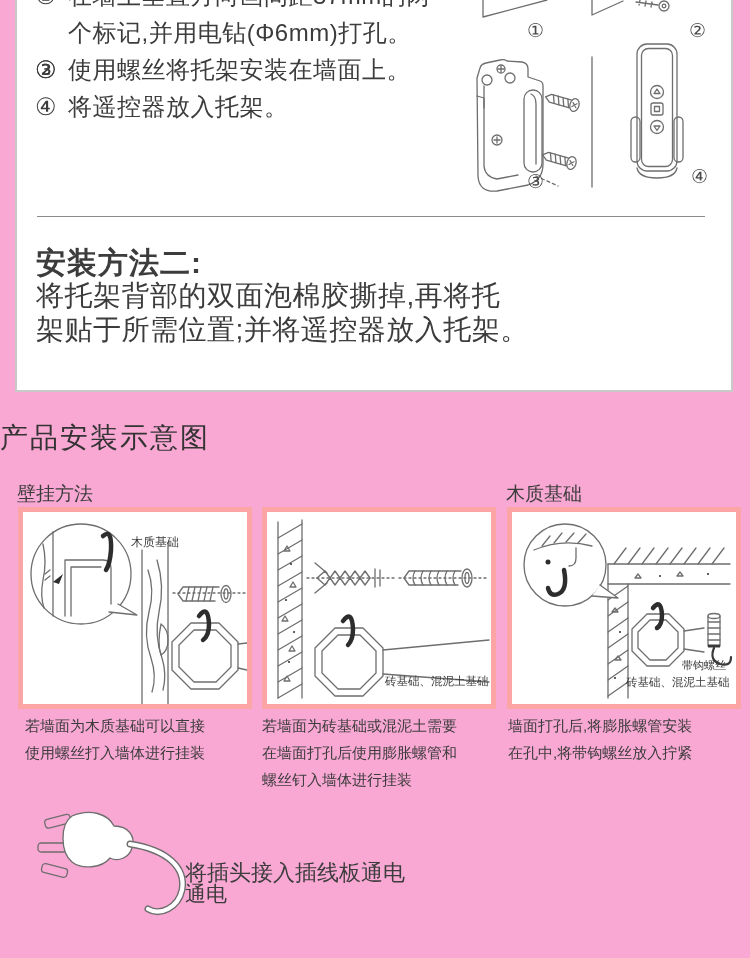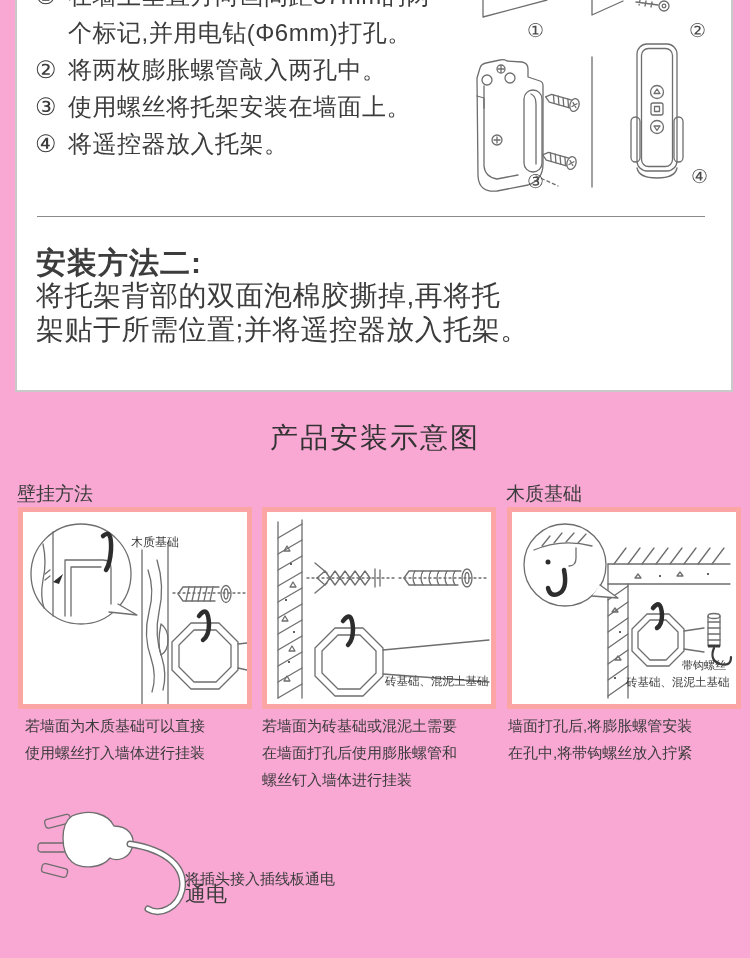--- a/index.html
+++ b/index.html
@@ -14,30 +14,30 @@
   .method-box{left:15px;top:-22px;width:714px;height:410px;border:2px solid #c9c9c9;background:#fff;}
   .steps{left:35px;top:-23px;width:450px;font-size:24px;line-height:37px;letter-spacing:0.5px;}
   .step{position:relative;padding-left:33px;}
   .step-num{position:absolute;left:0;top:0;}
   .sep-line{left:37px;top:216px;width:668px;height:1px;background:#8a8a8a;}
   .m2-title{left:36px;top:243px;font-size:30px;font-weight:bold;letter-spacing:1px;}
   .m2-body{left:36px;top:279px;width:660px;font-size:28px;line-height:34px;letter-spacing:0.5px;}
   .fig-label{font-size:19px;color:#4a4a4a;}
 
   
-  .d-title{left:0;top:419px;width:750px;text-align:center;font-size:28px;color:#333;letter-spacing:2px;}
+  .d-title{left:0;top:419px;width:750px;text-align:left;font-size:28px;color:#333;letter-spacing:2px;}
   .sec-label{font-size:19px;color:#3c3c3c;}
   .panel{top:507px;width:224px;height:192px;border:5px solid #fca5a5;background:#fff;}
   .panel svg{position:absolute;left:0;top:0;}
   .in-label{position:absolute;font-size:12px;color:#3c3c3c;white-space:nowrap;}
   .caption{top:712px;width:245px;font-size:15px;line-height:27px;color:#3c3c3c;}
 
   
   .power-title{left:185px;top:880px;font-size:21px;}
-  .power-body{left:185px;top:858px;font-size:15px;margin-top:12px;}
+  .power-body{left:185px;top:858px;font-size:22px;}
 
   
   .ln{stroke:#6e6e6e;fill:none;stroke-width:1.3;stroke-linecap:round;stroke-linejoin:round;}
   .lnw{stroke:#6e6e6e;fill:#fff;stroke-width:1.3;stroke-linecap:round;stroke-linejoin:round;}
   .hk{stroke:#2d2d2d;fill:none;stroke-width:4.5;stroke-linecap:round;}
   .dk{fill:#2d2d2d;stroke:none;}
   .dash{stroke-dasharray:3 3;}
   .dot{stroke-dasharray:2 3;}
 </style>
 </head>
@@ -48,21 +48,20 @@
   <div class="abs method-box"></div>
 
   <div class="abs steps">
     <div class="step">
       <span class="step-num">①</span>
       <span class="preline">在墙上垂直方向画间距37mm的两
 个标记,并用电钻(Φ6mm)打孔。</span>
     </div>
     <div class="step">
       <span class="step-num">②</span>
-      <span class="preline">将两枚膨胀螺管敲入两孔中。</span>
     </div>
     <div class="step">
       <span class="step-num">③</span>
       <span class="preline">使用螺丝将托架安装在墙面上。</span>
     </div>
     <div class="step">
       <span class="step-num">④</span>
       <span class="preline">将遥控器放入托架。</span>
     </div>
   </div>

